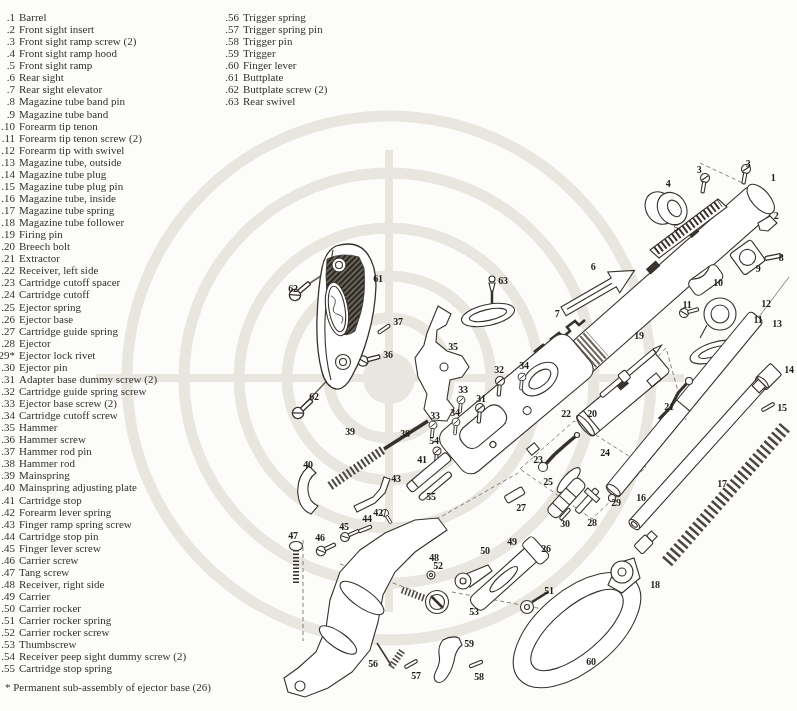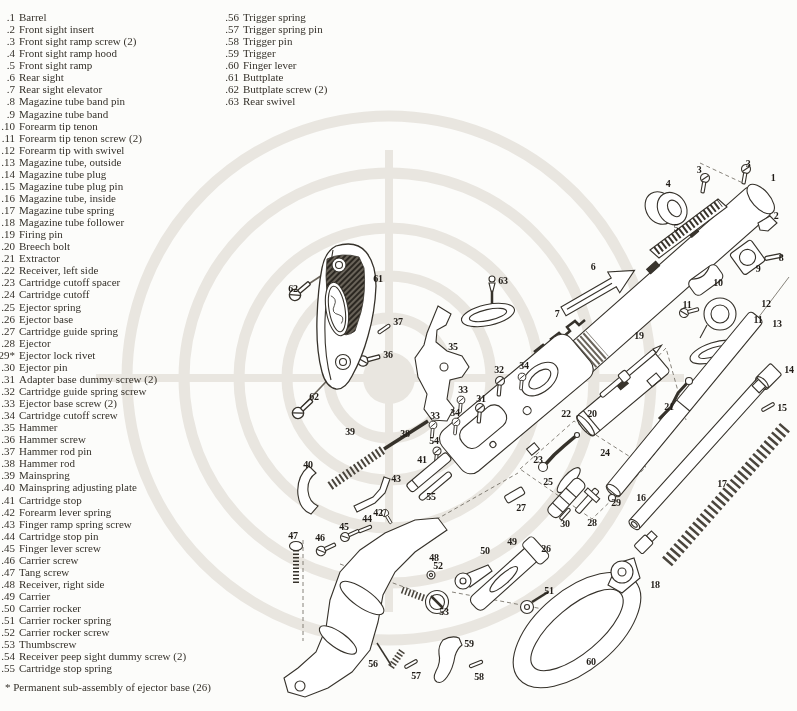--- a/index.html
+++ b/index.html
@@ -694,21 +694,21 @@
       <span class="plabel" style="left: 396px; top: 478px;">43</span>
       <span class="plabel" style="left: 367px; top: 518px;">44</span>
       <span class="plabel" style="left: 344px; top: 526px;">45</span>
       <span class="plabel" style="left: 320px; top: 537px;">46</span>
       <span class="plabel" style="left: 293px; top: 535px;">47</span>
       <span class="plabel" style="left: 434px; top: 533px; margin-top: 24px;">48</span>
       <span class="plabel" style="left: 512px; top: 541px;">49</span>
       <span class="plabel" style="left: 485px; top: 550px;">50</span>
       <span class="plabel" style="left: 549px; top: 590px;">51</span>
       <span class="plabel" style="left: 438px; top: 565px;">52</span>
-      <span class="plabel" style="left: 444px; top: 611px;">53</span>
+      <span class="plabel" style="left: 474px; top: 611px;">53</span>
       <span class="plabel" style="left: 434px; top: 440px;">54</span>
       <span class="plabel" style="left: 431px; top: 496px;">55</span>
       <span class="plabel" style="left: 373px; top: 663px;">56</span>
       <span class="plabel" style="left: 416px; top: 675px;">57</span>
       <span class="plabel" style="left: 479px; top: 676px;">58</span>
       <span class="plabel" style="left: 469px; top: 643px;">59</span>
       <span class="plabel" style="left: 591px; top: 661px;">60</span>
       <span class="plabel" style="left: 378px; top: 278px;">61</span>
       <span class="plabel" style="left: 293px; top: 288px;">62</span>
       <span class="plabel" style="left: 314px; top: 396px;">62</span>

